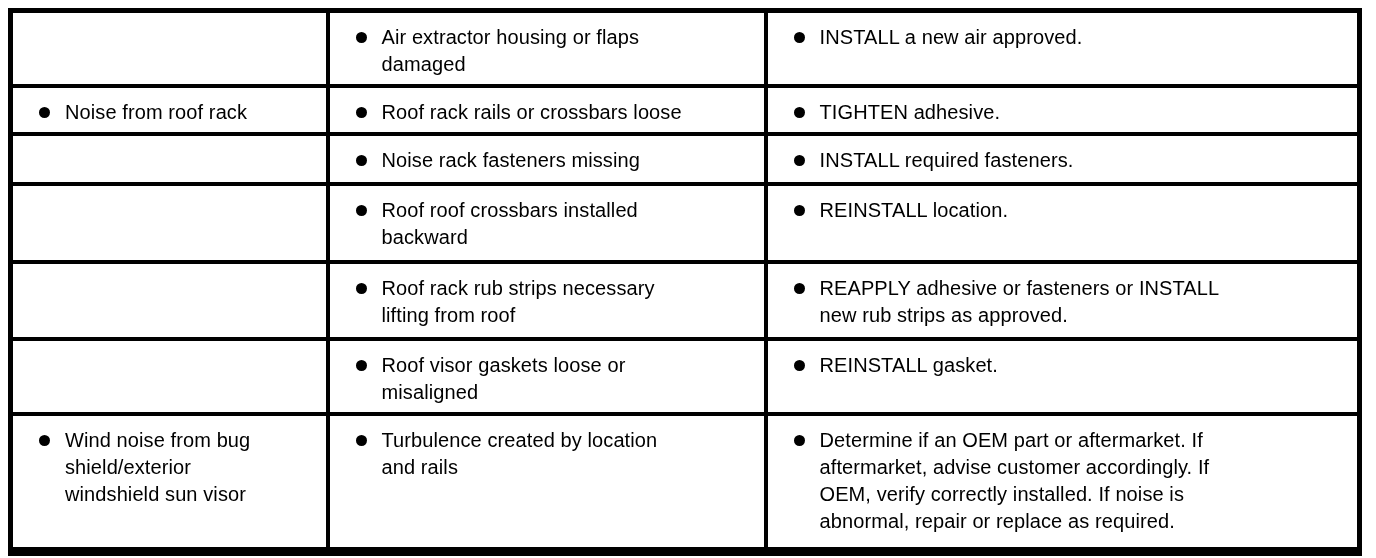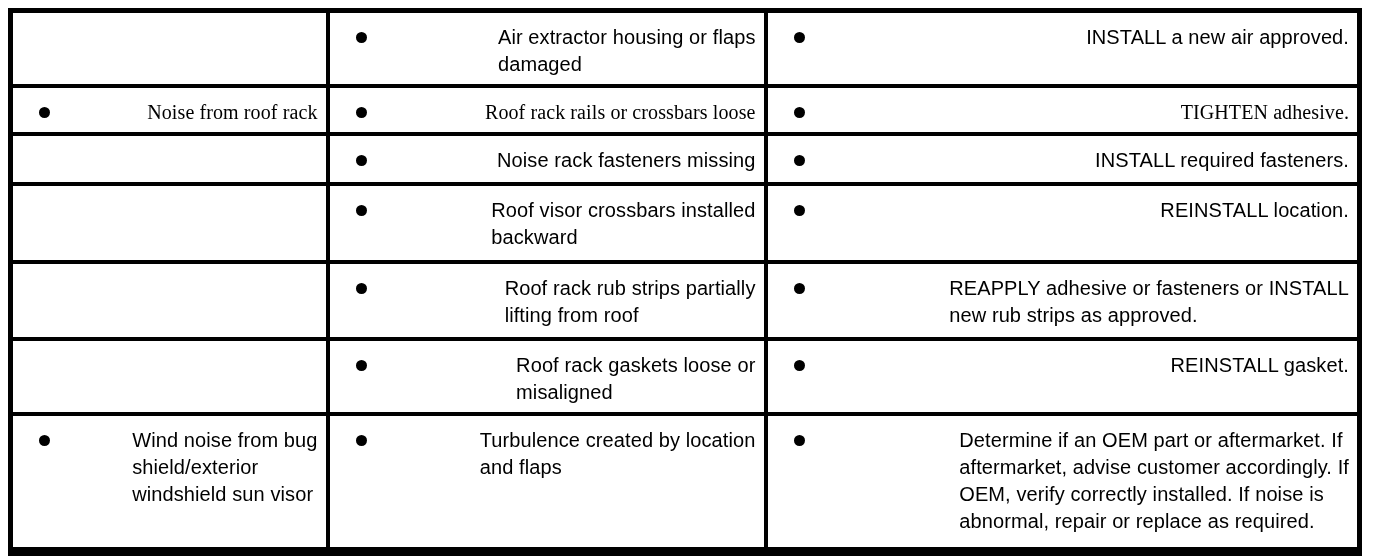--- a/index.html
+++ b/index.html
@@ -33,30 +33,29 @@
   table.diag-table td {
     border: 4px solid #000000;
     vertical-align: top;
     padding: 11px 8px 6px 26px;
     overflow: hidden;
   }
   col.c1 { width: 317px; }
   col.c2 { width: 438px; }
   col.c3 { width: 594px; }
   tr.r1 { height: 74px; }
-  tr.r2 { height: 48px; font-family: Liberation Serif, serif; }
+  tr.r2 { height: 48px; }
   tr.r3 { height: 50px; }
   tr.r4 { height: 78px; }
   tr.r5 { height: 77px; }
   tr.r6 { height: 68px; }
   tr.r7 { height: 137px; }
   .item {
     display: flex;
     align-items: flex-start;
-    justify-content: space-between;
   }
   .bullet {
     flex: 0 0 auto;
     width: 11px;
     height: 11px;
     border-radius: 50%;
     background: #000000;
     margin: 8px 15px 0 0;
   }
   .txt {
@@ -126,54 +125,54 @@
             <span class="bullet"></span>
             <span class="txt">INSTALL required fasteners.</span>
           </div>
         </td>
       </tr>
       <tr class="r4">
         <td></td>
         <td>
           <div class="item">
             <span class="bullet"></span>
-            <span class="txt">Roof visor crossbars installed
+            <span class="txt">Roof roof crossbars installed
 backward</span>
           </div>
         </td>
         <td>
           <div class="item">
             <span class="bullet"></span>
             <span class="txt">REINSTALL location.</span>
           </div>
         </td>
       </tr>
       <tr class="r5">
         <td></td>
         <td>
           <div class="item">
             <span class="bullet"></span>
-            <span class="txt">Roof rack rub strips partially
+            <span class="txt">Roof rack rub strips necessary
 lifting from roof</span>
           </div>
         </td>
         <td>
           <div class="item">
             <span class="bullet"></span>
             <span class="txt">REAPPLY adhesive or fasteners or INSTALL
 new rub strips as approved.</span>
           </div>
         </td>
       </tr>
       <tr class="r6">
         <td></td>
         <td>
           <div class="item">
             <span class="bullet"></span>
-            <span class="txt">Roof rack gaskets loose or
+            <span class="txt">Roof visor gaskets loose or
 misaligned</span>
           </div>
         </td>
         <td>
           <div class="item">
             <span class="bullet"></span>
             <span class="txt">REINSTALL gasket.</span>
           </div>
         </td>
       </tr>
@@ -183,21 +182,21 @@
             <span class="bullet"></span>
             <span class="txt">Wind noise from bug
 shield/exterior
 windshield sun visor</span>
           </div>
         </td>
         <td>
           <div class="item">
             <span class="bullet"></span>
             <span class="txt">Turbulence created by location
-and flaps</span>
+and rails</span>
           </div>
         </td>
         <td>
           <div class="item">
             <span class="bullet"></span>
             <span class="txt">Determine if an OEM part or aftermarket. If
 aftermarket, advise customer accordingly. If
 OEM, verify correctly installed. If noise is
 abnormal, repair or replace as required.</span>
           </div>

